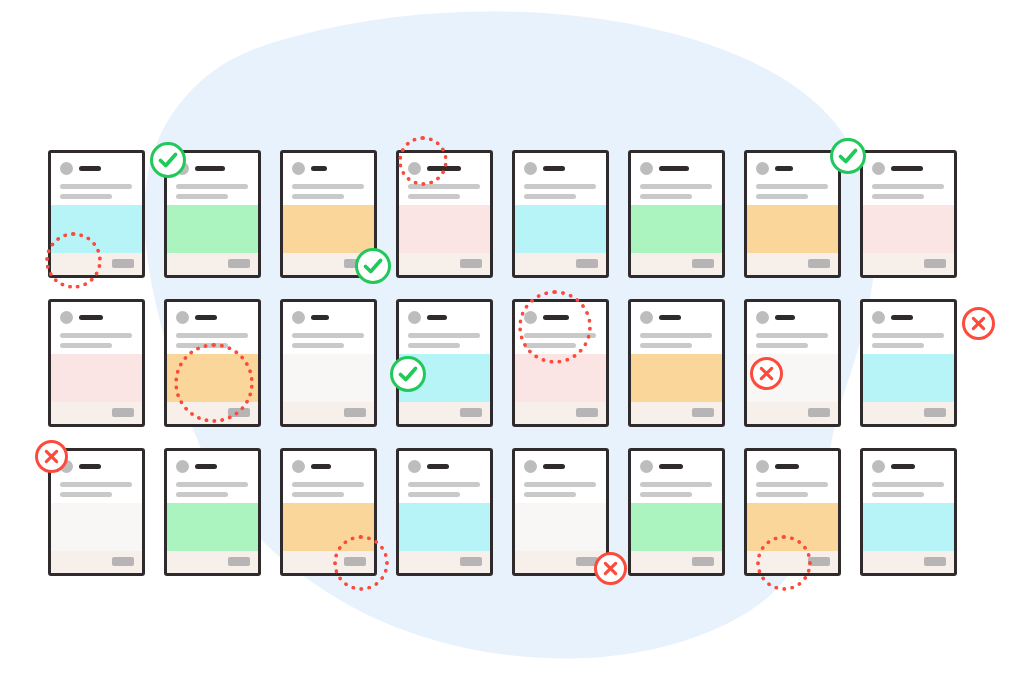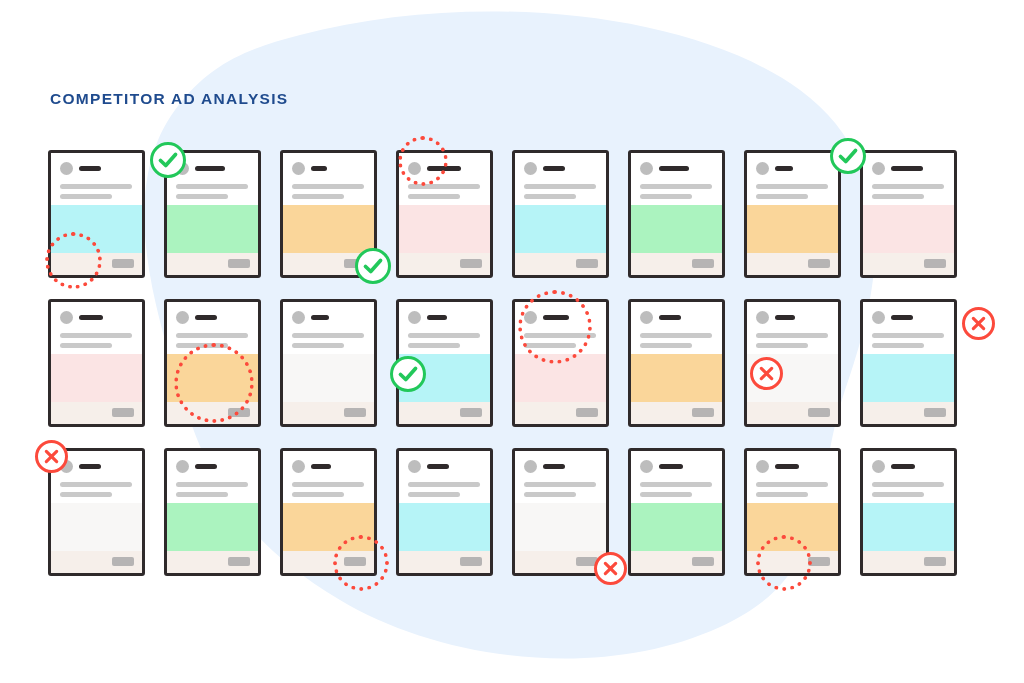--- a/index.html
+++ b/index.html
@@ -140,21 +140,20 @@
 <body>
 
 <div id="stage">
 
   <svg id="blob" viewBox="0 0 1024 683" xmlns="http://www.w3.org/2000/svg">
     <path d="M300,35 C470,-10 690,10 800,90 C905,168 880,290 845,390
              C812,487 835,575 720,627 C600,682 440,660 340,600
              C235,538 205,470 180,390 C150,295 120,185 175,110 C210,62 250,48 300,35 Z" fill="#e8f2fd"></path>
   </svg>
 
-  <div id="title">COMPETITOR AD ANALYSIS</div>
 
   <div id="grid">
       <div class="card" style="left: 48px; top: 150px; border-color: rgb(47, 42, 43);">
         <div class="card-head">
           <div class="avatar" style="background: rgb(189, 189, 189);"></div>
           <div class="headline" style="width: 22px; background: rgb(47, 42, 43);"></div>
           <div class="line line-1" style="background: rgb(201, 201, 201);"></div>
           <div class="line line-2" style="background: rgb(201, 201, 201);"></div>
         </div>
         <div class="card-media" style="background: rgb(182, 244, 247);"></div>

